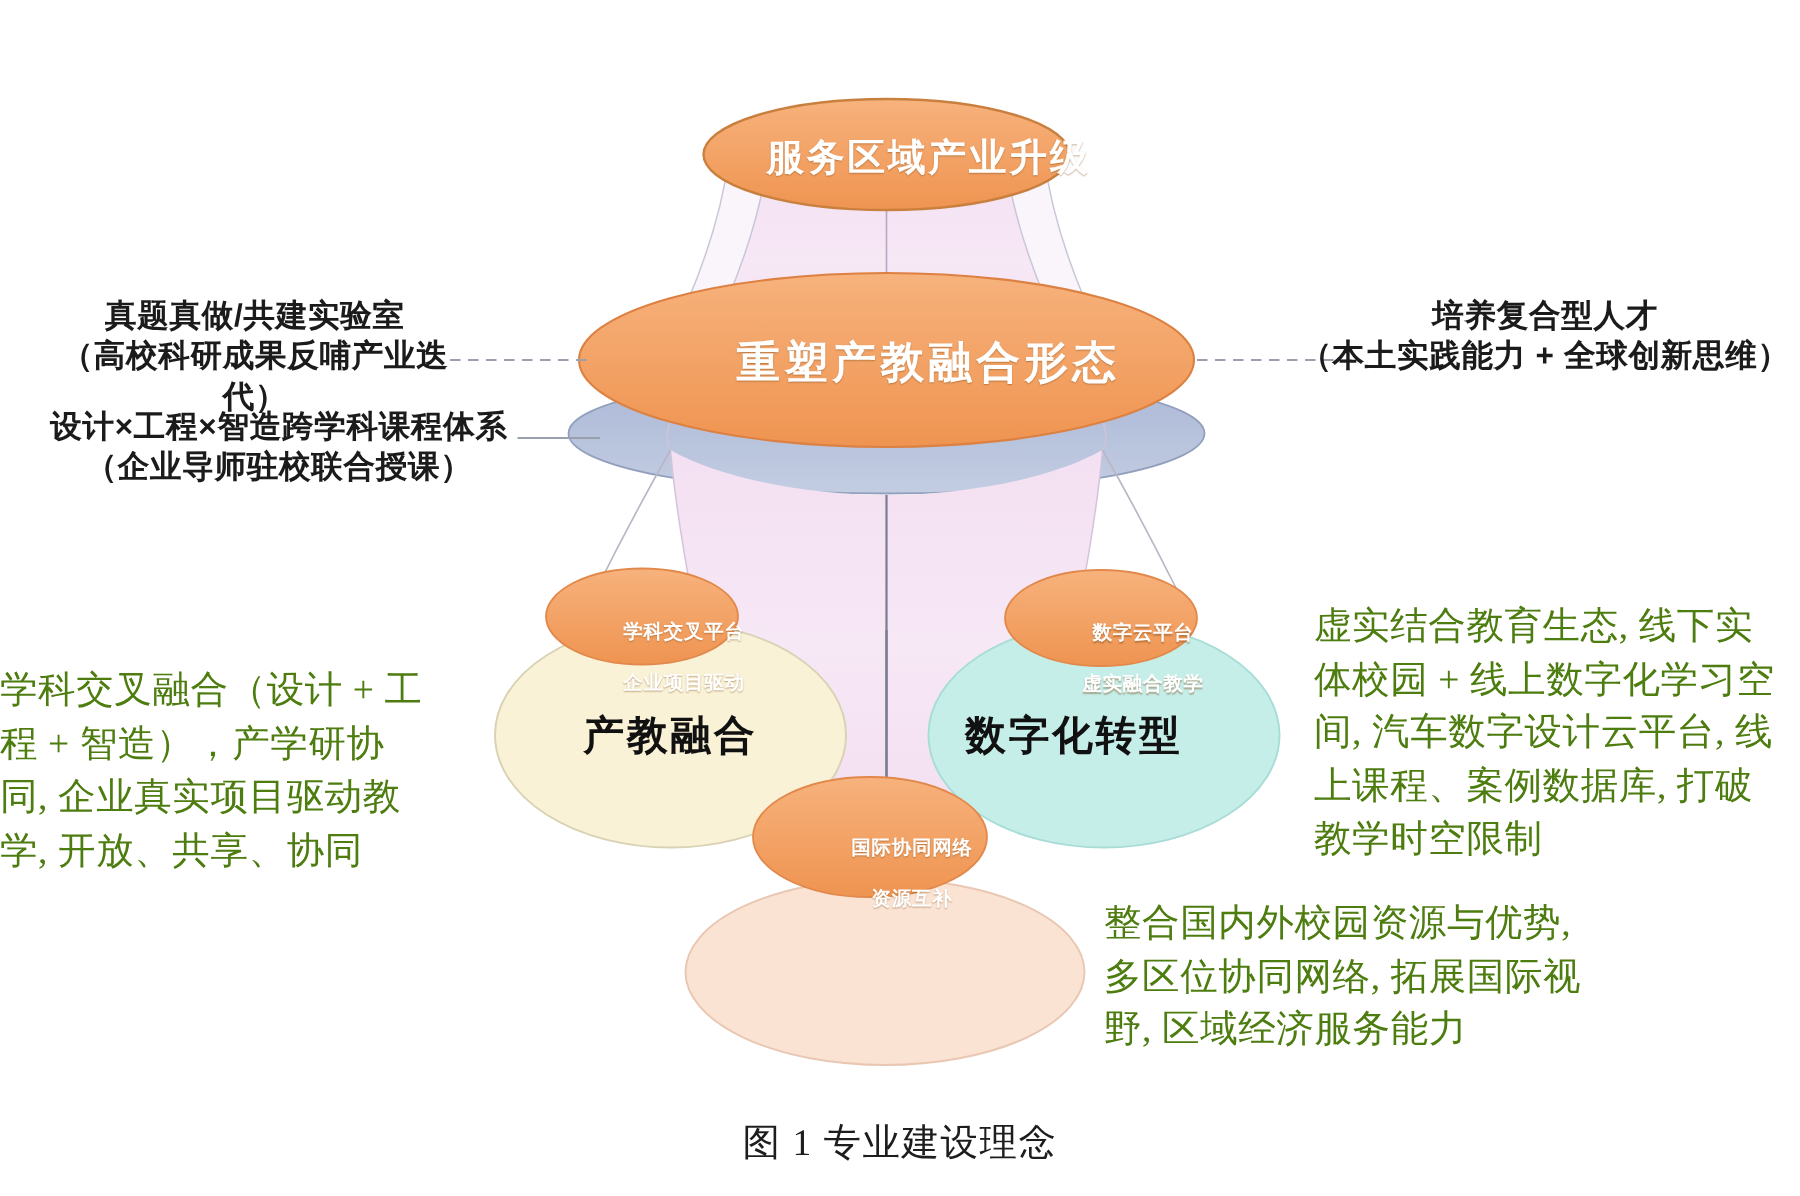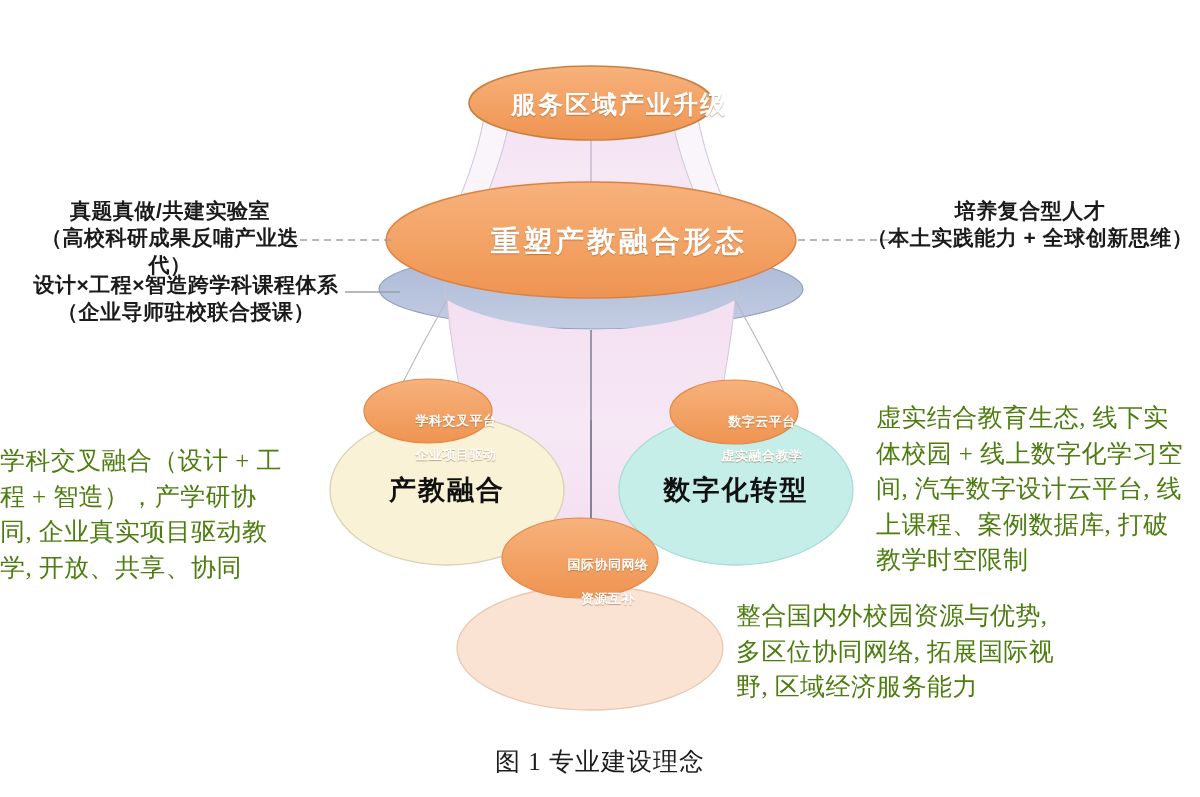--- a/index.html
+++ b/index.html
@@ -145,21 +145,21 @@
       <line x1="345" y1="292" x2="400" y2="292" stroke="#9aa0ad" stroke-width="1.3"></line>
       <line x1="798" y1="240" x2="905" y2="240" stroke="#9aa0ad" stroke-width="1.3" stroke-dasharray="7,5"></line>
     </g>
   </svg>
 
   <div class="ell-label ell-white ell-top" style="left:469px;top:88px;width:244px;">服务区域产业升级</div>
 
   <div class="ell-label ell-white ell-core" style="left:441px;top:222px;width:300px;">重塑产教融合形态</div>
 
   <div class="ell-label ell-big" style="left:357px;top:472px;width:180px;">产教融合</div>
-  <div class="ell-label ell-big" style="left:634px;top:472px;width:204px;">数字化转型</div>
+  <div class="ell-label ell-big" style="left:614px;top:472px;width:204px;">数字化转型</div>
 
   <div class="ell-label ell-white ell-small" style="left:674px;top:397px;width:120px;">
     <div>数字云平台</div>
     <div>虚实融合教学</div>
   </div>
   <div class="ell-label ell-white ell-small" style="left:368px;top:396px;width:120px;">
     <div>学科交叉平台</div>
     <div>企业项目驱动</div>
   </div>
   <div class="ell-label ell-white ell-small" style="left:512px;top:540px;width:136px;">

